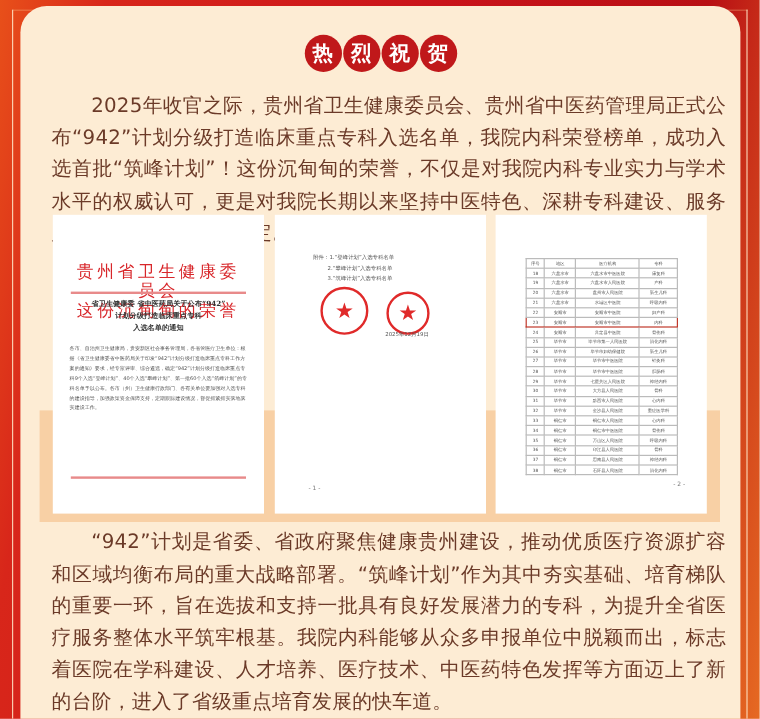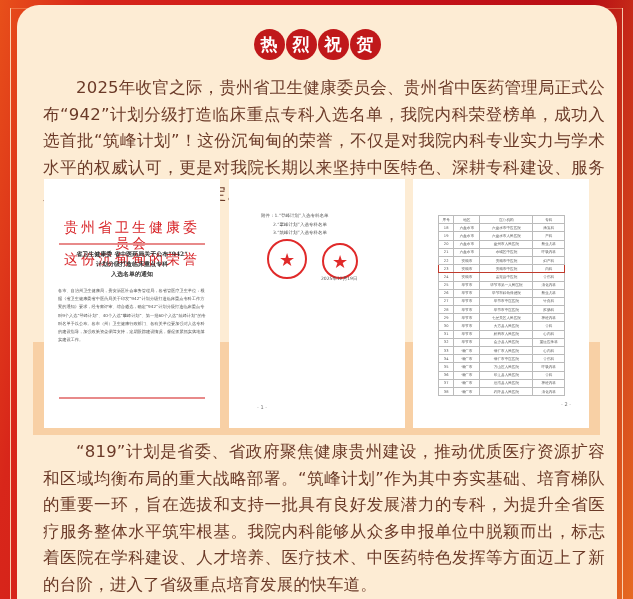--- a/index.html
+++ b/index.html
@@ -216,14 +216,14 @@
             <td>38</td>
             <td>铜仁市</td>
             <td>石阡县人民医院</td>
             <td>消化内科</td>
           </tr>
         </tbody>
     </table>
     <div class="pagenum" style="left:148px;top:222px">- 2 -</div>
   </div>
 
-  <p class="para p2"><span class="indent"></span><span>“819”计划是省委、省政府聚焦健康贵州建设，推动优质医疗资源扩容和区域均衡布局的重大战略部署。“筑峰计划”作为其中夯实基础、培育梯队的重要一环，旨在选拔和支持一批具有良好发展潜力的专科，为提升全省医疗服务整体水平筑牢根基。我院内科能够从众多申报单位中脱颖而出，标志着医院在学科建设、人才培养、医疗技术、中医药特色发挥等方面迈上了新的台阶，进入了省级重点培育发展的快车道。</span></p>
+  <p class="para p2"><span class="indent"></span><span>“942”计划是省委、省政府聚焦健康贵州建设，推动优质医疗资源扩容和区域均衡布局的重大战略部署。“筑峰计划”作为其中夯实基础、培育梯队的重要一环，旨在选拔和支持一批具有良好发展潜力的专科，为提升全省医疗服务整体水平筑牢根基。我院内科能够从众多申报单位中脱颖而出，标志着医院在学科建设、人才培养、医疗技术、中医药特色发挥等方面迈上了新的台阶，进入了省级重点培育发展的快车道。</span></p>
 </div>
 
 </body></html>

